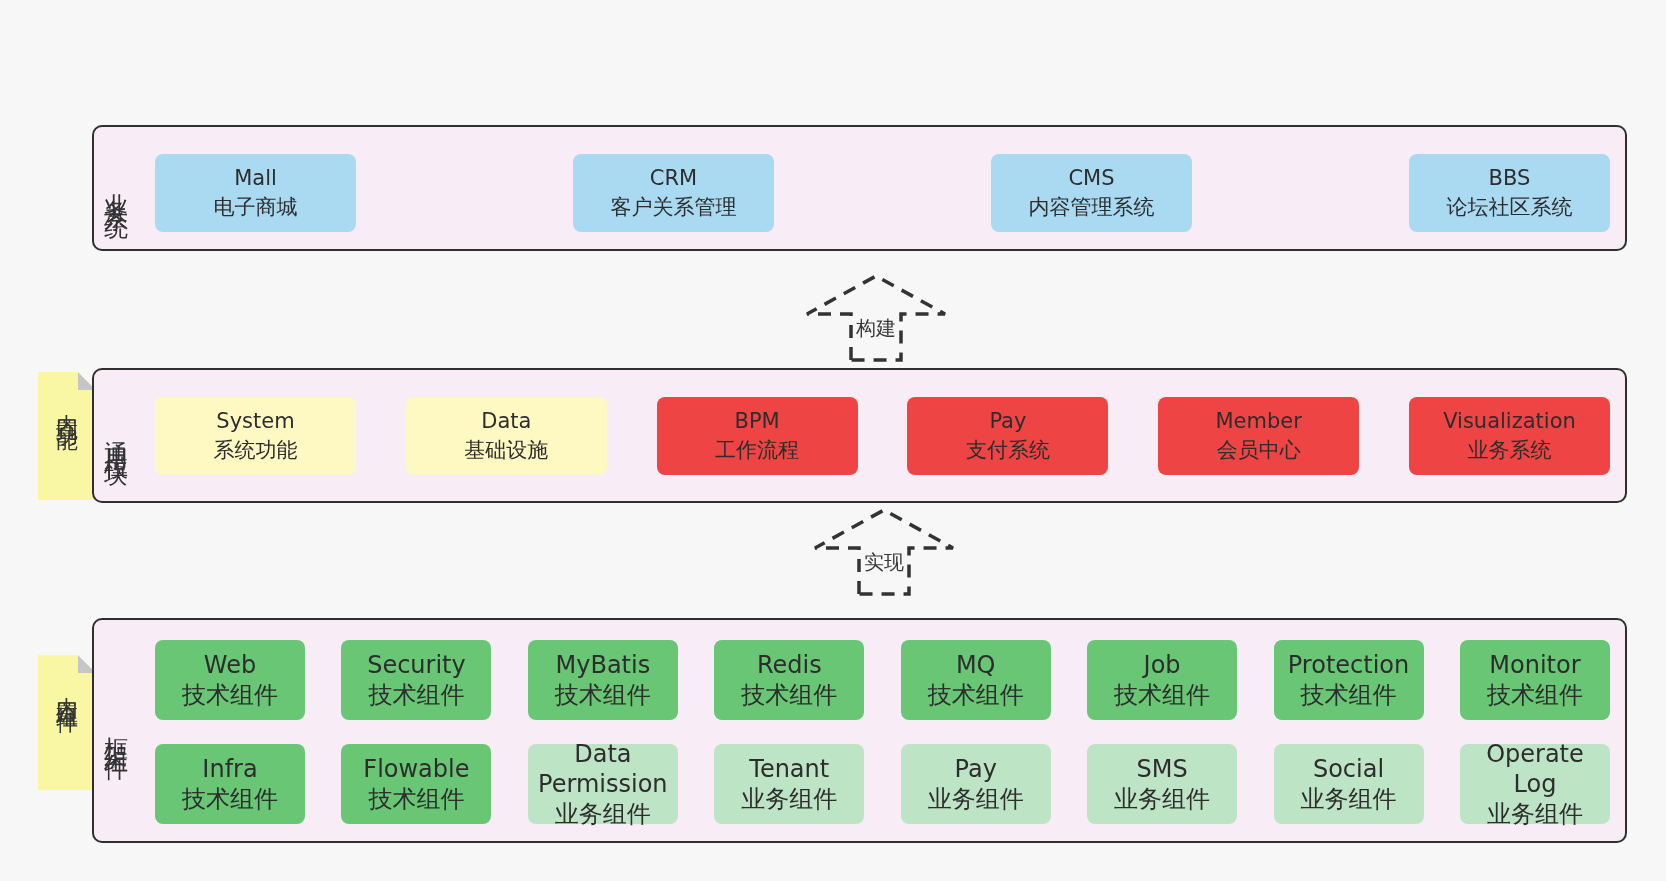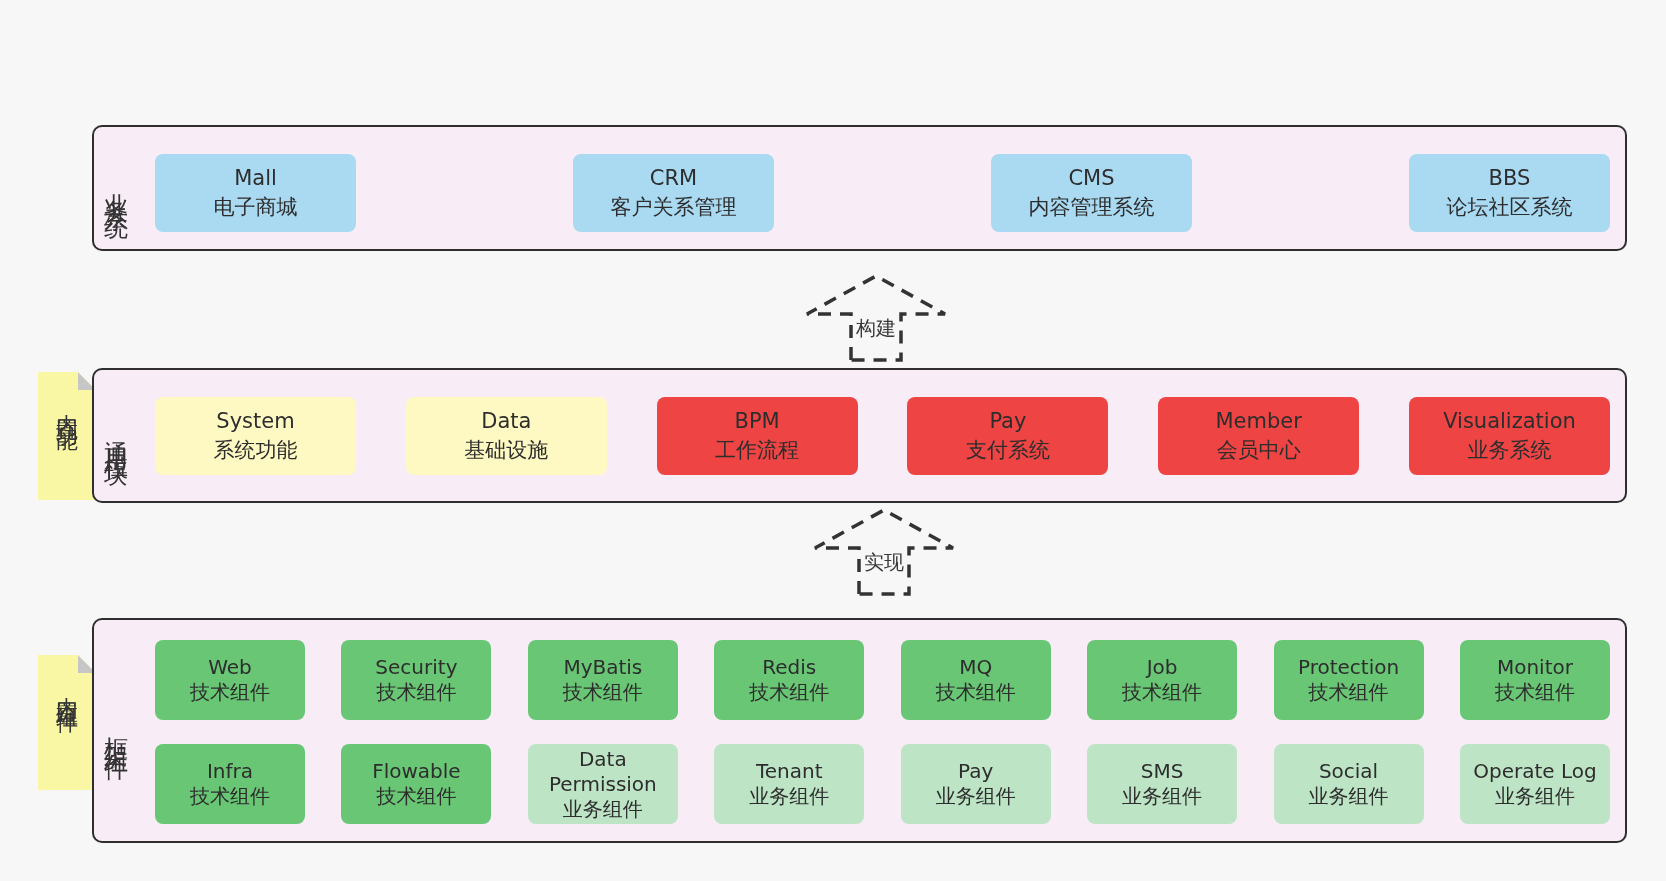--- a/index.html
+++ b/index.html
@@ -27,21 +27,21 @@
   }
   .row-a{top:27px;height:78px;}
   .row-b1{top:20px;height:80px;}
   .row-b2{top:124px;height:80px;}
   .box{
     border-radius:8px;display:flex;flex-direction:column;
     justify-content:center;align-items:center;text-align:center;
     color:#2d2d2d;box-sizing:border-box;padding:2px 6px;
   }
   .w6{width:201px;font-size:21px;line-height:1.4;}
-  .w8{width:150px;font-size:20px;line-height:1.25;}
+  .w8{width:150px;font-size:24px;line-height:1.25;}
   .blue{background:#a9daf2;}
   .red{background:#fef9c3;}
   .pink{background:#ef4444;}
   .green{background:#68c674;}
   .lgreen{background:#bde4c5;}
   .note{
     position:absolute;left:38px;width:58px;z-index:1;
     background:#f9f7a3;display:flex;justify-content:center;
     clip-path:polygon(0 0,calc(100% - 18px) 0,100% 18px,100% 100%,0 100%);
   }

